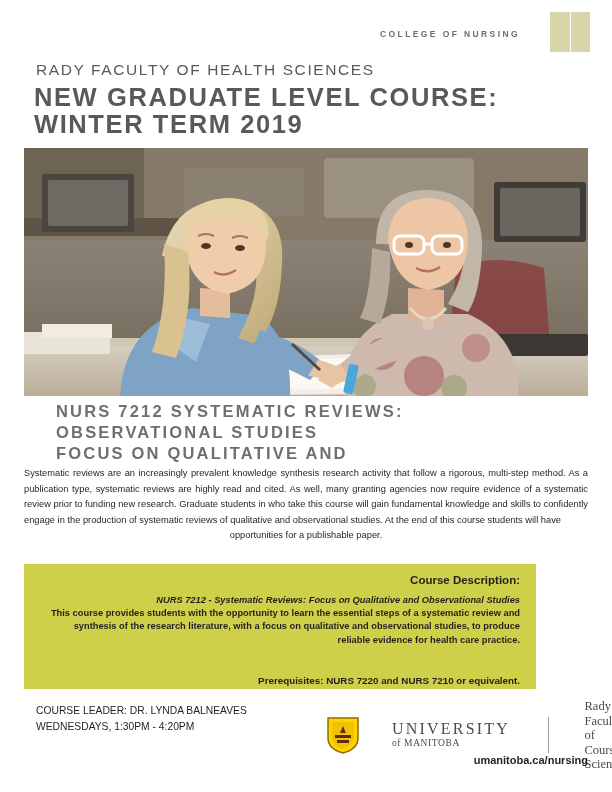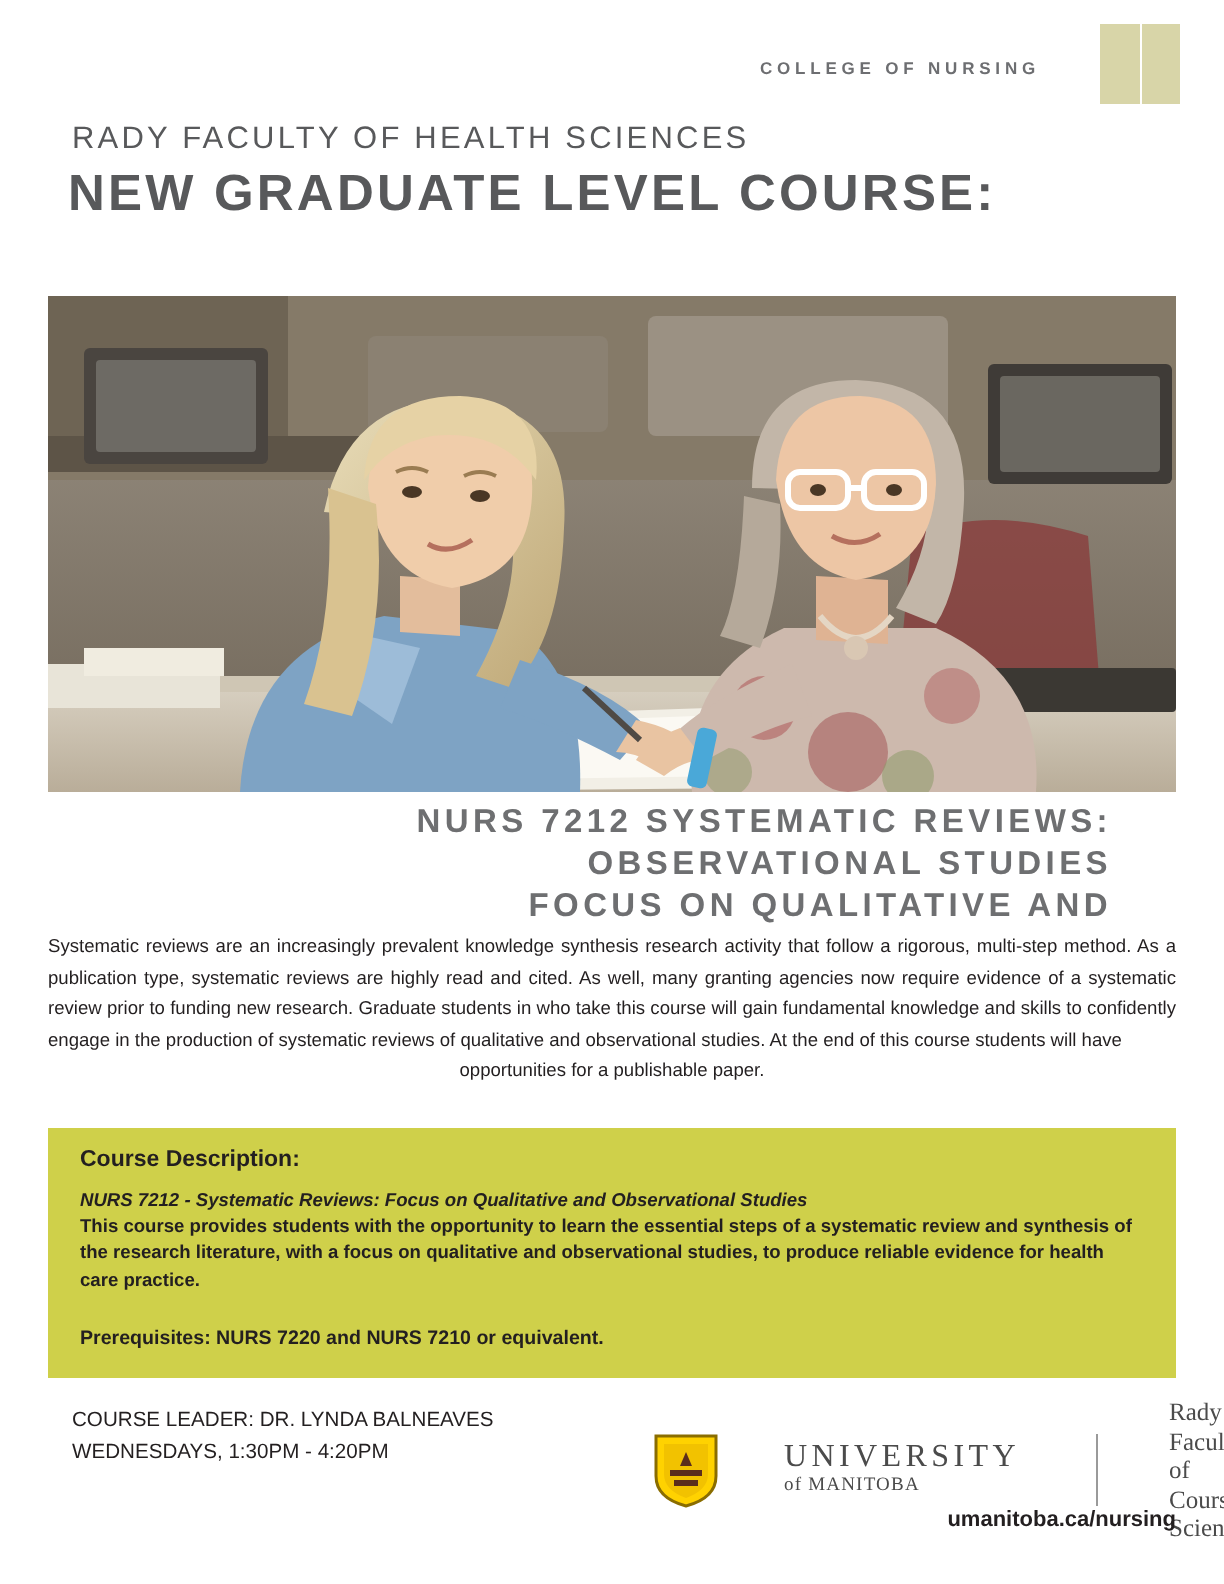--- a/index.html
+++ b/index.html
@@ -95,21 +95,21 @@
     background: #8d8374;
   }
   .photo svg { display: block; }
 
   
   .course-title {
     position: absolute;
     left: 56px;
     top: 401px;
     width: 500px;
-    text-align: right;
+    text-align: left;
     font-size: 16.5px;
     line-height: 21px;
     letter-spacing: 2.2px;
     font-weight: bold;
     color: #6e6f71;
     text-transform: uppercase;
   }
 
   
   .intro {
@@ -122,45 +122,46 @@
     color: #231f20;
     text-align: justify;
   }
   .intro .last { text-align: center; display: block; }
 
   
   .panel {
     position: absolute;
     left: 24px;
     top: 564px;
-    width: 564px;
+    width: 512px;
     height: 125px;
     background: #cfd04a;
     box-sizing: border-box;
     padding: 10px 16px 18px 16px;
+    text-align: right;
   }
   .panel-head {
     font-size: 11.5px;
     font-weight: bold;
     color: #231f20;
     margin-bottom: 9px;
   }
   .panel-sub {
     font-size: 9.3px;
     font-style: italic;
     font-weight: bold;
     color: #231f20;
     margin-bottom: 2px;
   }
   .panel-body {
     font-size: 9.3px;
     line-height: 13.4px;
     font-weight: bold;
     color: #231f20;
-    margin-bottom: 17px;
+    margin-bottom: 28px;
   }
   .panel-prereq {
     font-size: 9.8px;
     font-weight: bold;
     color: #231f20;
   }
 
   
   .footer-left {
     position: absolute;
@@ -235,20 +236,21 @@
 
   <div class="topbar">
     <div class="college-of-nursing">COLLEGE OF NURSING</div>
     <div class="corner-block"></div>
   </div>
 
   <div class="rady-line">RADY FACULTY OF HEALTH SCIENCES</div>
 
   <div class="main-title">
     <span class="l1">NEW GRADUATE LEVEL COURSE:</span>
+    <span class="l2">WINTER TERM 2019</span>
   </div>
 
   <div class="photo">
     <svg width="564" height="248" viewBox="0 0 564 248">
       <defs>
         <linearGradient id="bgGrad" x1="0" y1="0" x2="0" y2="1">
           <stop offset="0%" stop-color="#9c9386"></stop>
           <stop offset="100%" stop-color="#6f6557"></stop>
         </linearGradient>
         <linearGradient id="hairGrad" x1="0" y1="0" x2="1" y2="1">

